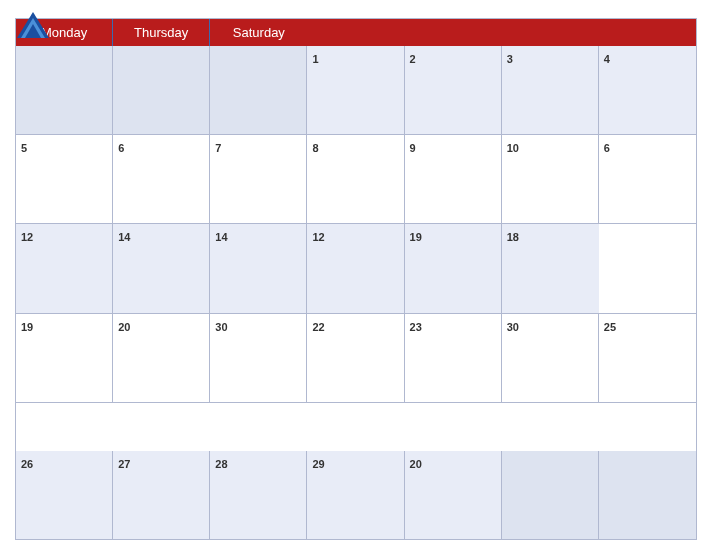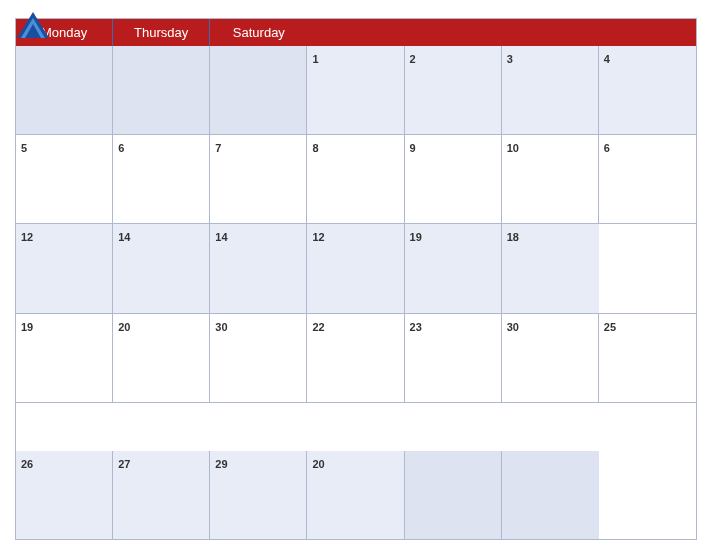--- a/index.html
+++ b/index.html
@@ -180,20 +180,21 @@
           <div class="day-cell"><span class="day-num">20</span></div>
           <div class="day-cell"><span class="day-num">30</span></div>
           <div class="day-cell"><span class="day-num">22</span></div>
           <div class="day-cell"><span class="day-num">23</span></div>
           <div class="day-cell"><span class="day-num">30</span></div>
           <div class="day-cell"><span class="day-num">25</span></div>
         </div>
         <div class="week">
           <div class="day-cell"><span class="day-num">26</span></div>
           <div class="day-cell"><span class="day-num">27</span></div>
+          <div class="day-cell"><span class="day-num">28</span></div>
           <div class="day-cell"><span class="day-num">29</span></div>
           <div class="day-cell"><span class="day-num">20</span></div>
           <div class="day-cell empty"></div>
           <div class="day-cell empty"></div>
         </div>
       </div>
   </div>
 </div>
 
 </body></html>

